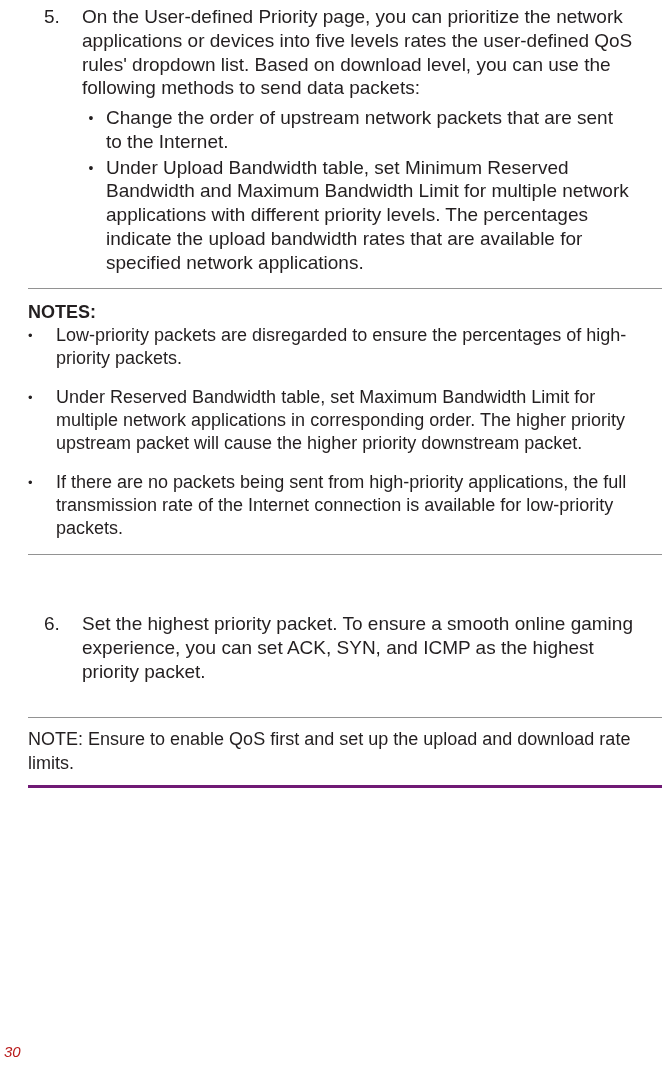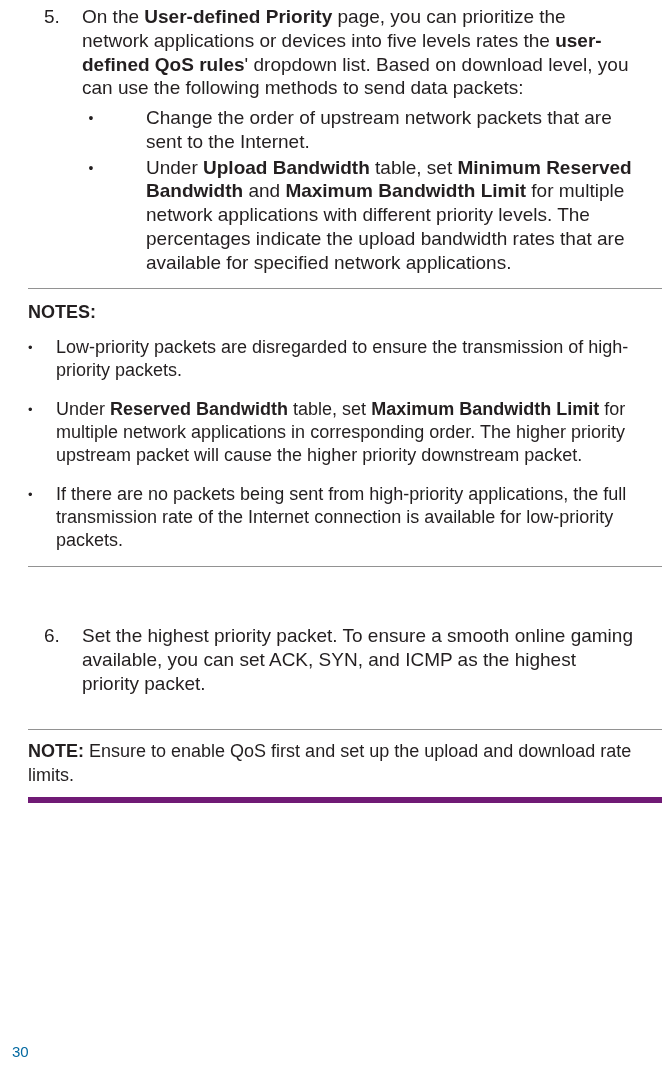--- a/index.html
+++ b/index.html
@@ -40,35 +40,34 @@
     }
     .sub-list .bullet {
       min-width: 18px;
       text-align: center;
       padding-right: 6px;
       font-size: 14px;
       line-height: 24px;
     }
     .sub-body {
       flex: 1;
-      margin-left: 40px;
     }
     .bold {
-      font-weight: 700;
+      font-weight: 400;
     }
     .notes-block {
       border-top: 1px solid #929292;
       border-bottom: 1px solid #929292;
       margin: 12px 0 24px 28px;
       padding: 12px 0 10px 0;
     }
     .notes-heading {
       font-weight: 700;
       font-size: 18px;
-      margin-bottom: 12px;
+      margin-bottom: 0;
     }
     .notes-list {
       list-style: none;
       padding: 0;
       margin: 0;
       font-size: 18px;
       line-height: 1.28;
     }
     .notes-list li {
       display: flex;
@@ -83,32 +82,33 @@
       line-height: 23px;
     }
     .note-body {
       flex: 1;
     }
     .step6 {
       margin-top: 28px;
     }
     .note-single {
       border-top: 1px solid #929292;
-      border-bottom: 6px solid #701a75;
+      border-bottom: 3px solid #701a75;
       margin: 34px 0 12px 28px;
       padding: 10px 0 10px 0;
       font-size: 18px;
       line-height: 1.3;
     }
     .page-num {
       position: absolute;
       bottom: 14px;
-      left: 12px;
+      left: 4px;
       font-size: 15px;
-      color: #0369a1;
+      color: #b91c1c;
+      font-style: italic;
     }
   </style>
 </head>
 <body>
 
 <div class="content">
 
   <div class="step">
     <div class="step-num">5.</div>
     <div class="step-body">
@@ -129,39 +129,39 @@
     </div>
   </div>
 
 </div>
 
 <div class="notes-block">
   <div class="notes-heading">NOTES:</div>
   <ul class="notes-list">
     <li>
       <span class="notes-bullet">•</span>
-      <span class="note-body">Low-priority packets are disregarded to ensure the transmission of high-priority packets.</span>
+      <span class="note-body">Low-priority packets are disregarded to ensure the percentages of high-priority packets.</span>
     </li>
     <li>
       <span class="notes-bullet">•</span>
       <span class="note-body">
         <span>Under </span><span class="bold">Reserved Bandwidth</span><span> table, set </span><span class="bold">Maximum Bandwidth Limit</span><span> for multiple network applications in corresponding order. The higher priority upstream packet will cause the higher priority downstream packet.</span>
       </span>
     </li>
     <li>
       <span class="notes-bullet">•</span>
       <span class="note-body">If there are no packets being sent from high-priority applications, the full transmission rate of the Internet connection is available for low-priority packets.</span>
     </li>
   </ul>
 </div>
 
 <div class="content">
   <div class="step step6">
     <div class="step-num">6.</div>
-    <div class="step-body">Set the highest priority packet. To ensure a smooth online gaming available, you can set ACK, SYN, and ICMP as the highest priority packet.</div>
+    <div class="step-body">Set the highest priority packet. To ensure a smooth online gaming experience, you can set ACK, SYN, and ICMP as the highest priority packet.</div>
   </div>
 </div>
 
 <div class="note-single">
   <span class="bold">NOTE:</span><span>  Ensure to enable QoS first and set up the upload and download rate limits.</span>
 </div>
 
 <div class="page-num">30</div>
 
 </body></html>

